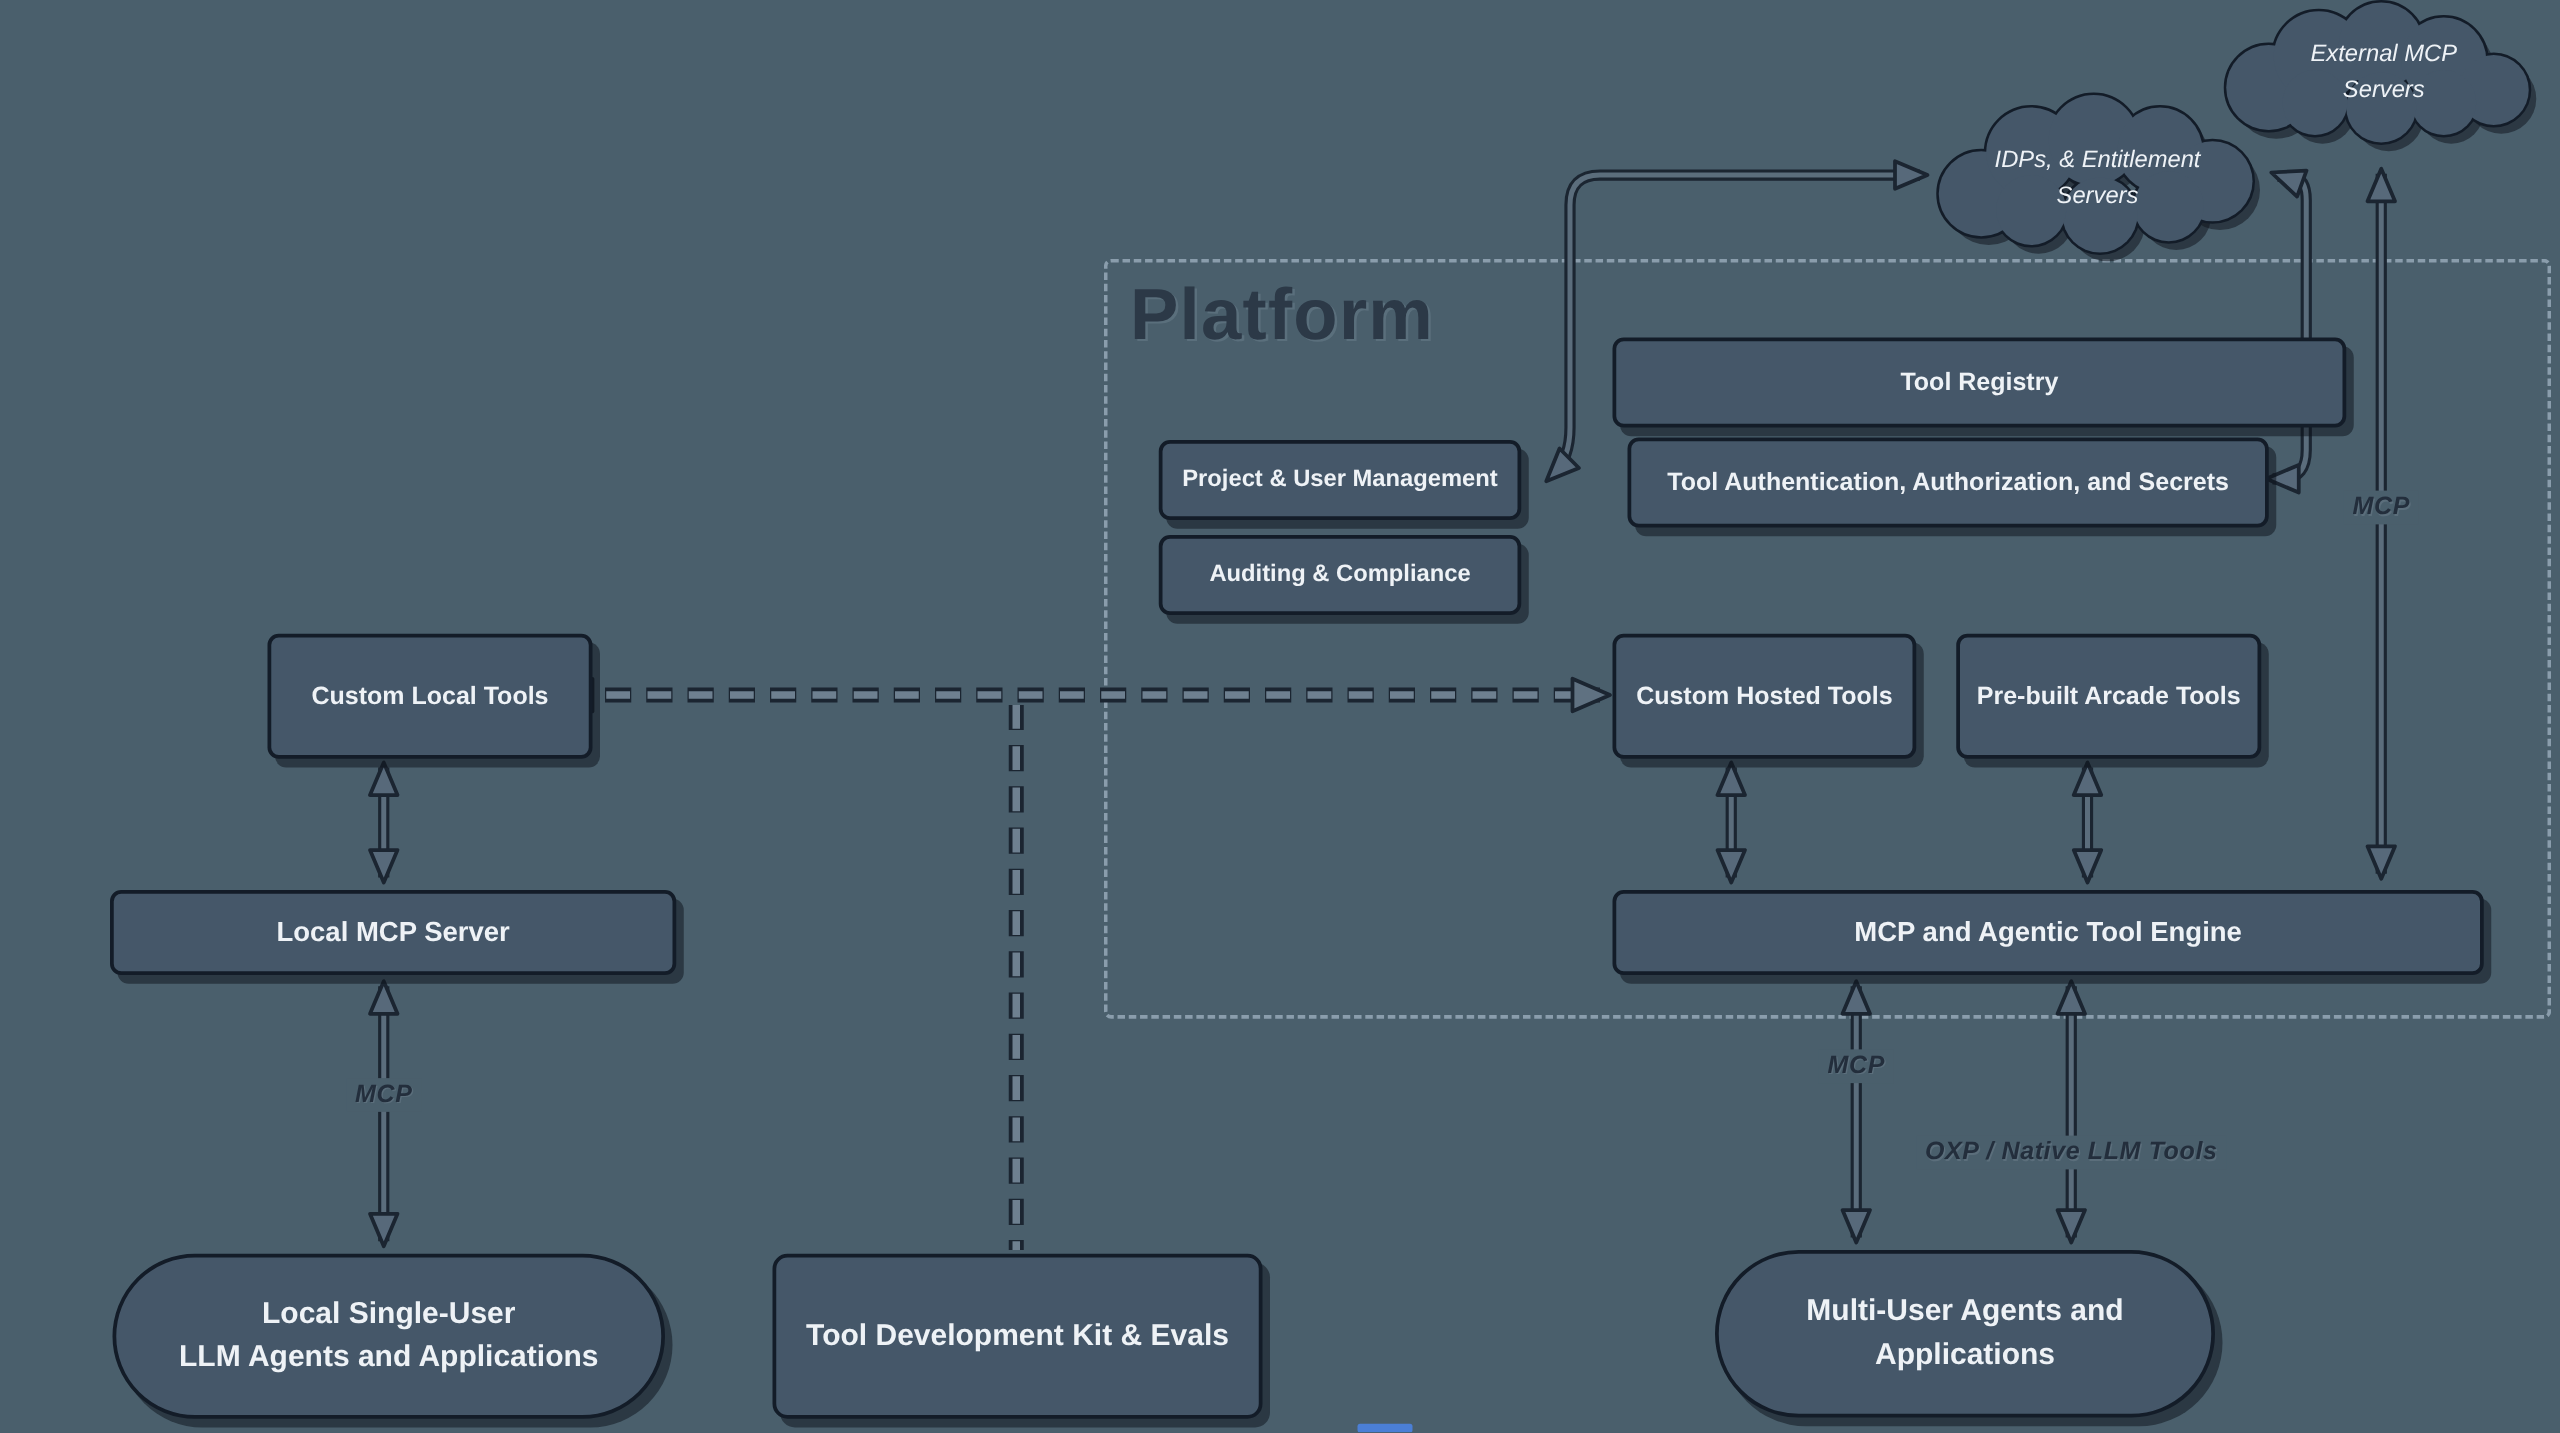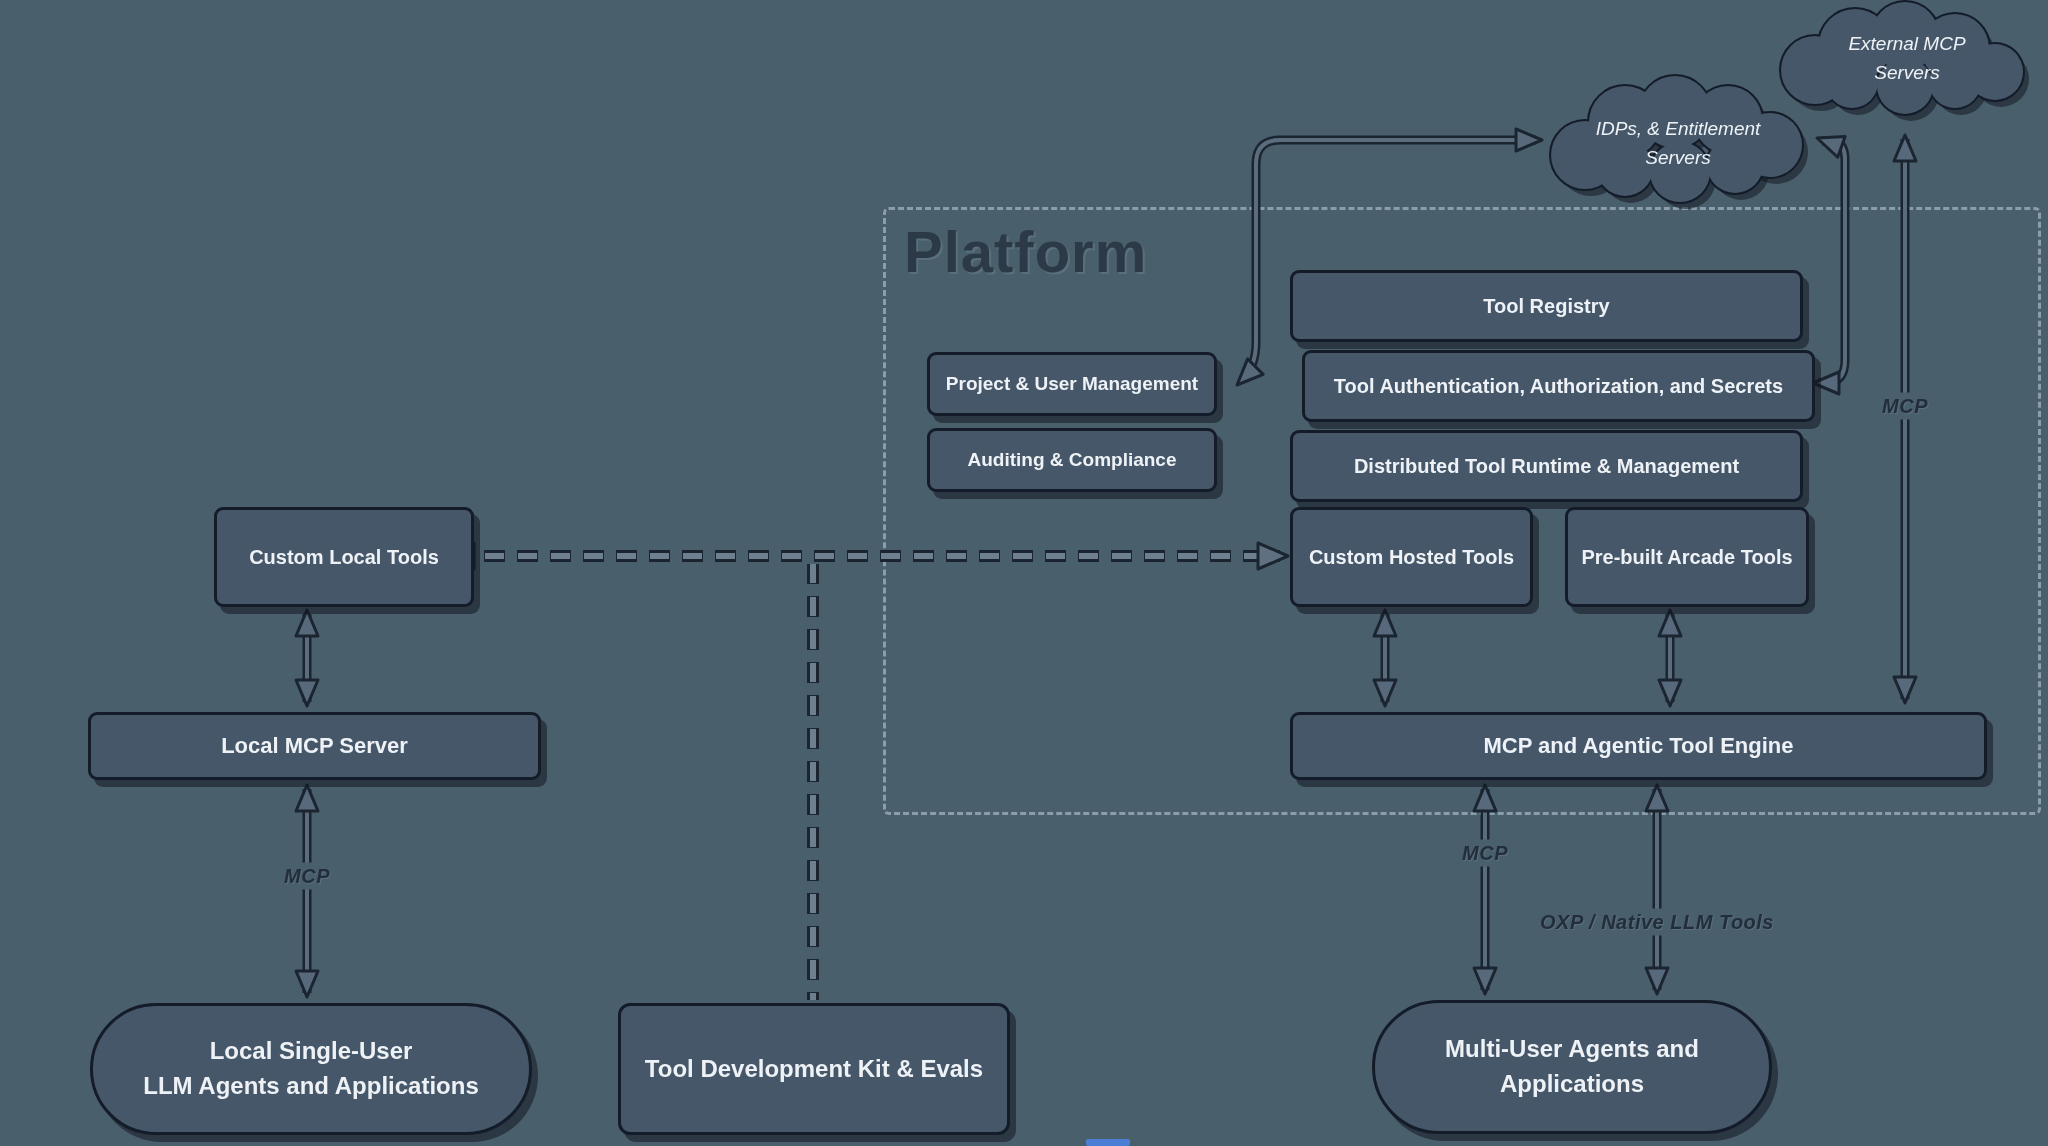--- a/index.html
+++ b/index.html
@@ -192,28 +192,25 @@
     </g>
 
     <g>
       <path d="M1822 141 L1834 141 Q1845 143 1845 160 L1845 360 Q1845 382 1827 383 L1818 383" stroke="#1b2531" stroke-width="9" fill="none"></path>
       <path d="M1822 141 L1834 141 Q1845 143 1845 160 L1845 360 Q1845 382 1827 383 L1818 383" stroke="#5b6d7c" stroke-width="4" fill="none"></path>
       <polygon points="0,0 -26,-11 -26,11" transform="translate(1817,138) rotate(-160)" fill="#57697a" stroke="#1b2531" stroke-width="3" stroke-linejoin="round"></polygon>
       <polygon points="0,0 -26,-11 -26,11" transform="translate(1813,383) rotate(180)" fill="#57697a" stroke="#1b2531" stroke-width="3" stroke-linejoin="round"></polygon>
     </g>
   </svg>
 
-  <div class="box" style="left:1290px;top:270px;width:513px;height:72px;">
+  <div class="box" style="left:1290px;top:270px;width:587px;height:72px;">
     <span>Tool Registry</span>
   </div>
   <div class="box" style="left:1290px;top:350px;width:513px;height:72px;margin-left:12px;">
     <span>Tool Authentication, Authorization, and Secrets</span>
-  </div>
-  <div class="box" style="left:1290px;top:430px;width:513px;height:72px;">
-    <span>Distributed Tool Runtime &amp; Management</span>
   </div>
   <div class="box" style="left:927px;top:352px;width:290px;height:64px;font-size:19px;">
     <span>Project &amp; User Management</span>
   </div>
   <div class="box" style="left:927px;top:428px;width:290px;height:64px;font-size:19px;">
     <span>Auditing &amp; Compliance</span>
   </div>
   <div class="box" style="left:178px;top:507px;width:260px;height:100px;margin-left:36px;">
     <span>Custom Local Tools</span>
   </div>

